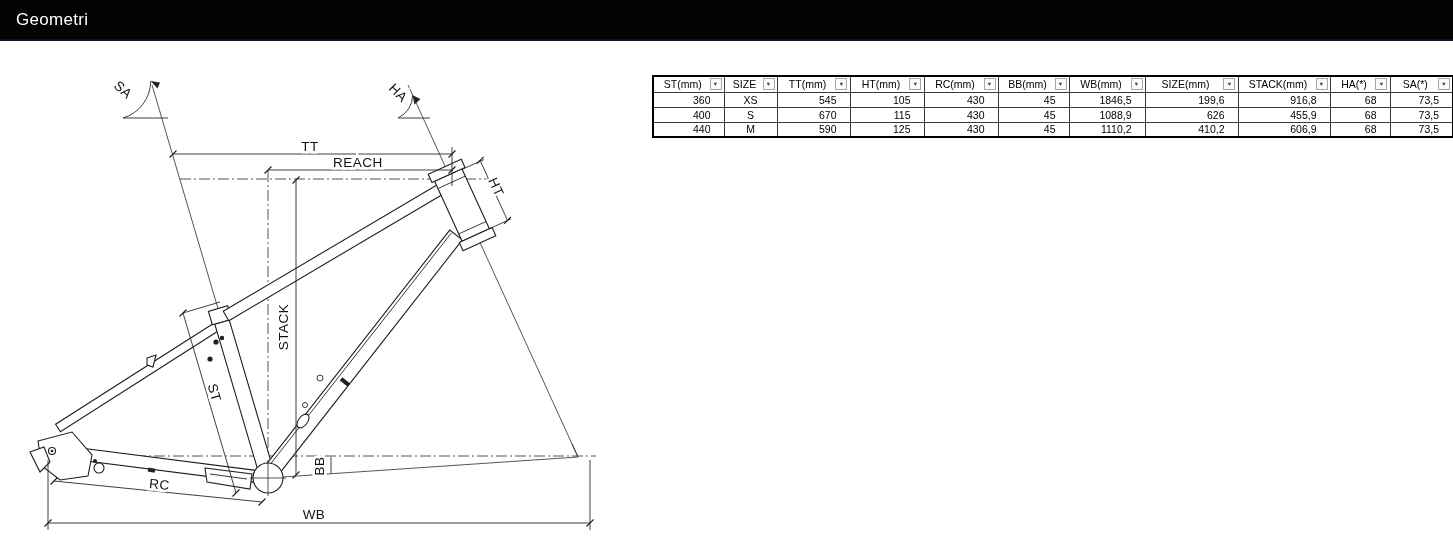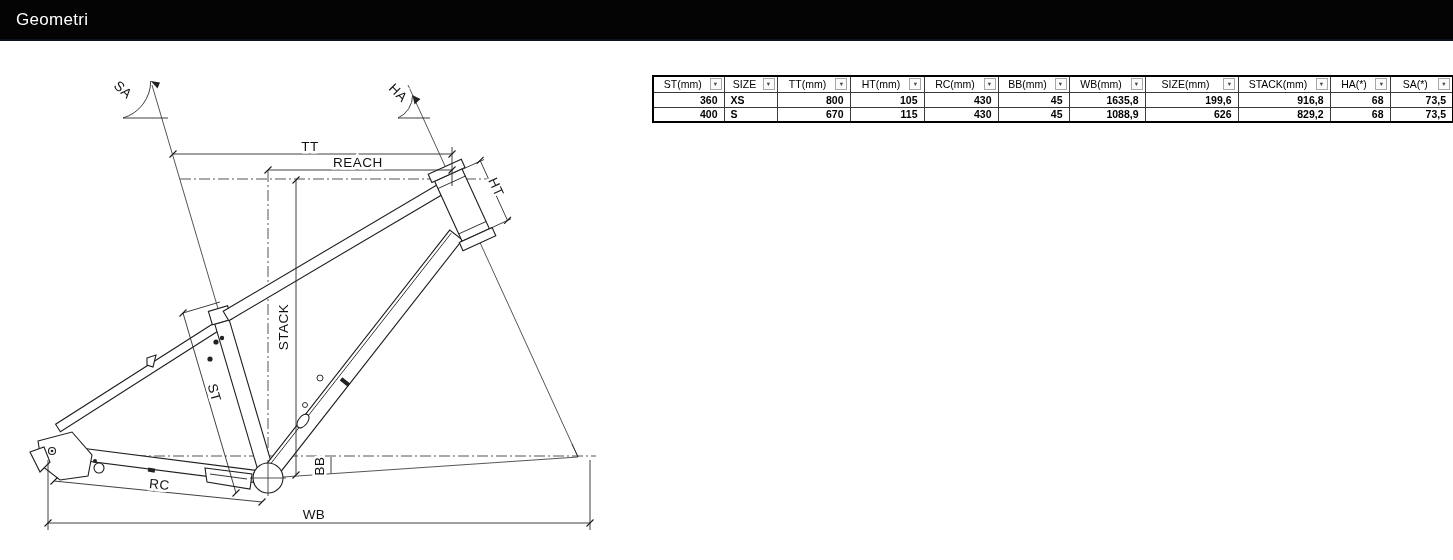--- a/index.html
+++ b/index.html
@@ -21,23 +21,23 @@
   .dk{fill:#222;stroke:none;}
   .dlabel{font-family:"Liberation Sans",sans-serif;font-size:13.5px;fill:#111;
     text-anchor:middle;stroke:#fff;stroke-width:5px;paint-order:stroke;letter-spacing:.5px;}
 
   
   .tablewrap{position:absolute;left:652px;top:75px;}
   table.geo{border-collapse:collapse;table-layout:fixed;width:800px;background:#fff;
     border:2px solid #000;font-size:10.5px;color:#000;}
   table.geo th,table.geo td{border:1px solid #3a3a3a;overflow:hidden;white-space:nowrap;box-sizing:border-box;}
   table.geo th{height:16px;font-weight:400;padding:0 2px;}
-  table.geo td{height:15px;padding:0 6px;font-weight:bold;}
+  table.geo td{height:15px;padding:0 13px;}
   table.geo td.num{text-align:right;}
-  table.geo td.size{text-align:left;}
+  table.geo td.size{text-align:center;}
   th .hwrap{display:flex;align-items:center;height:100%;}
   th .lbl{margin:auto;}
   th .filter{flex:none;width:10px;height:10px;border:1px solid #a8a8a8;background:#fbfbfb;
     font-size:6.5px;line-height:9px;color:#444;text-align:center;display:inline-block;}
 </style>
 </head>
 <body>
 
 <div class="titlebar">
   <div class="title">Geometri</div>
@@ -226,38 +226,51 @@
               <span class="lbl">SA(*)</span>
               <span class="filter">▾</span>
             </span>
           </th>
         </tr>
       </thead>
     <tbody>
         <tr>
           <td class="num">360</td>
           <td class="size">XS</td>
-          <td class="num">800</td>
+          <td class="num">545</td>
           <td class="num">105</td>
           <td class="num">430</td>
           <td class="num">45</td>
-          <td class="num">1635,8</td>
+          <td class="num">1846,5</td>
           <td class="num">199,6</td>
           <td class="num">916,8</td>
           <td class="num">68</td>
           <td class="num">73,5</td>
         </tr>
         <tr>
           <td class="num">400</td>
           <td class="size">S</td>
           <td class="num">670</td>
           <td class="num">115</td>
           <td class="num">430</td>
           <td class="num">45</td>
           <td class="num">1088,9</td>
           <td class="num">626</td>
-          <td class="num">829,2</td>
+          <td class="num">455,9</td>
+          <td class="num">68</td>
+          <td class="num">73,5</td>
+        </tr>
+        <tr>
+          <td class="num">440</td>
+          <td class="size">M</td>
+          <td class="num">590</td>
+          <td class="num">125</td>
+          <td class="num">430</td>
+          <td class="num">45</td>
+          <td class="num">1110,2</td>
+          <td class="num">410,2</td>
+          <td class="num">606,9</td>
           <td class="num">68</td>
           <td class="num">73,5</td>
         </tr>
       </tbody>
   </table>
 </div>
 
 </body></html>

